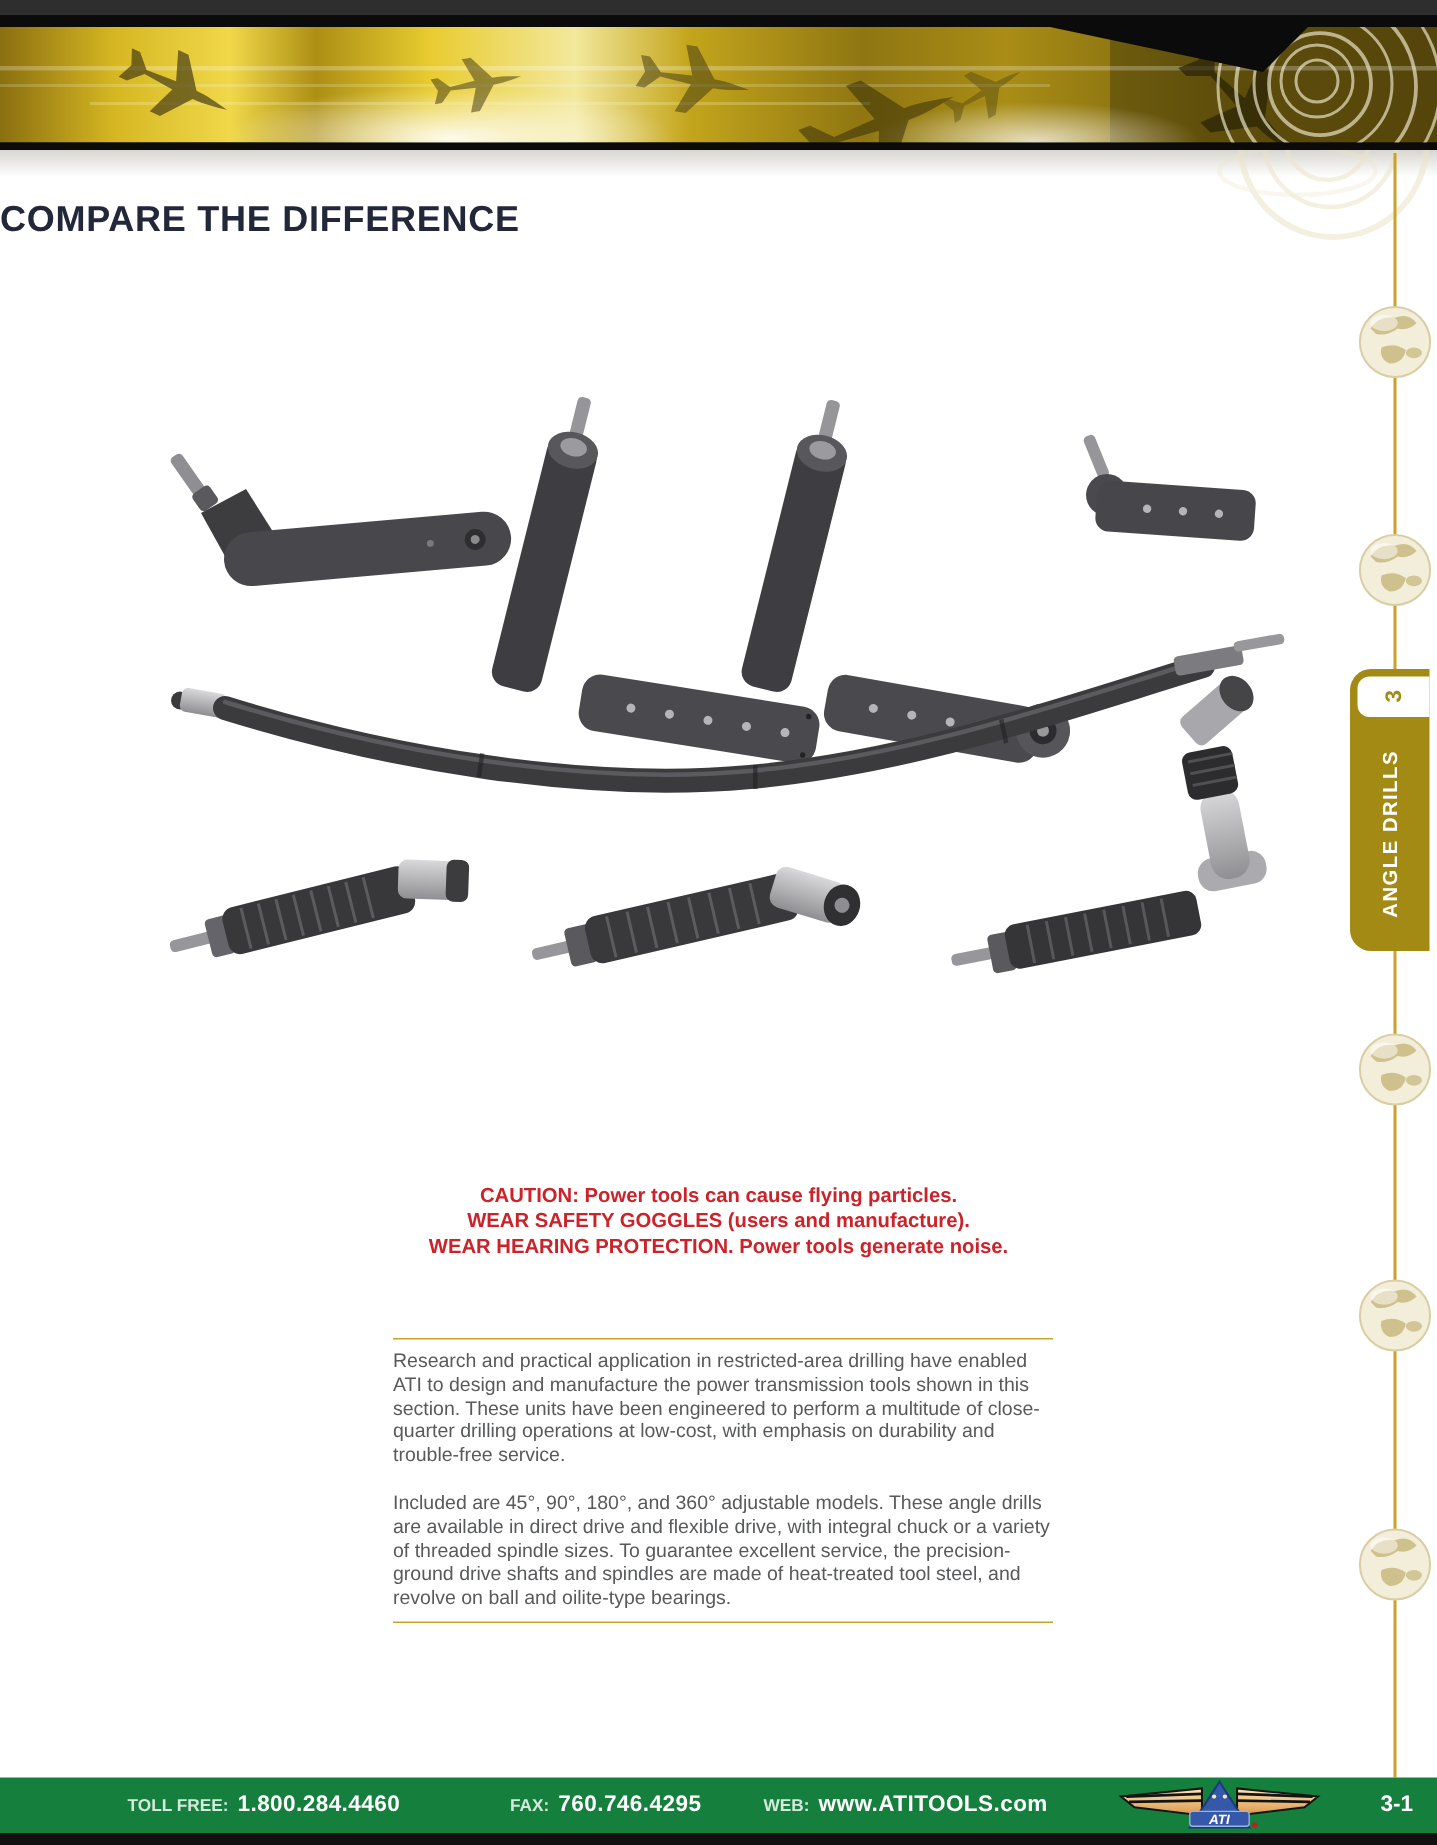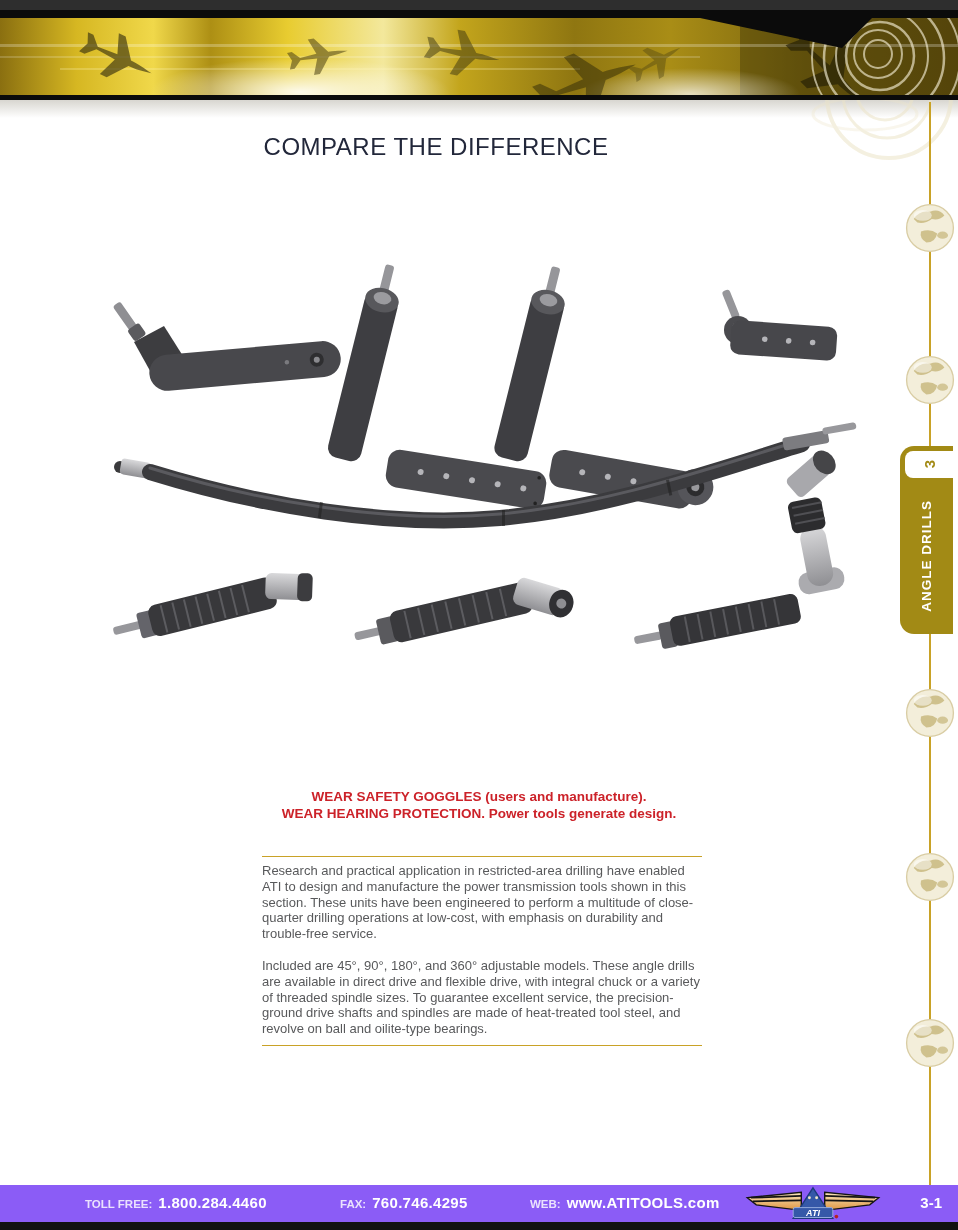--- a/index.html
+++ b/index.html
@@ -7,22 +7,22 @@
         font-family:"Liberation Sans",sans-serif;}
 
   
   .banner{position:absolute;left:0;top:0;width:958px;height:100px;background:#0b0b0b;}
   .banner svg{display:block;}
   .banner-fade{position:absolute;left:0;top:100px;width:958px;height:18px;
                background:linear-gradient(#d8d6d0,#ffffff);}
   .swirl-below{position:absolute;left:795px;top:100px;width:163px;height:75px;pointer-events:none;}
 
   
-  .title{position:absolute;left:0;top:133px;width:872px;margin:0;text-align:center;
-         font-size:24px;font-weight:normal;letter-spacing:.5px;color:#22273a;}
+  .title{position:absolute;left:0;top:133px;width:872px;margin:0;
+         font-size:24px;font-weight:bold;letter-spacing:.5px;color:#22273a;}
 
   
   .products{position:absolute;left:70px;top:180px;width:800px;height:500px;}
 
   
   .rail-line{position:absolute;left:929px;top:102px;width:2px;height:1083px;background:#c9a227;}
   .globe{position:absolute;left:903px;width:54px;height:54px;}
   .g1{top:201px}.g2{top:353px}.g3{top:686px}.g4{top:850px}.g5{top:1016px}
 
   .tab{position:absolute;left:900px;top:446px;width:53px;height:188px;background:#a28a15;
@@ -33,30 +33,30 @@
                 font-size:15px;font-weight:bold;color:#a28a15;}
   .tab-label{flex:1;display:flex;align-items:center;justify-content:center;}
   .tab-label span{writing-mode:vertical-rl;transform:rotate(180deg);white-space:nowrap;
                   font-size:13.5px;font-weight:bold;letter-spacing:1px;color:#ffffff;}
 
   
   .caution{position:absolute;left:0;top:788px;width:958px;text-align:center;
            color:#cc2229;font-size:13.5px;font-weight:bold;line-height:17px;}
 
   
-  .copy{position:absolute;left:262px;top:856px;width:440px;color:#58595b;
+  .copy{position:absolute;left:262px;top:892px;width:440px;color:#58595b;
         font-size:13px;line-height:15.8px;}
   .copy p{margin:0 0 16px 0;}
   .rule{border:none;border-top:1px solid #c9a227;margin:0 0 6px 0;}
   .rule.bottom{margin:-8px 0 0 0;}
 
   
-  .footer{position:absolute;left:0;top:1185px;width:958px;height:37px;background:#8b5cf6;}
+  .footer{position:absolute;left:0;top:1185px;width:958px;height:37px;background:#15803d;}
   .f-item{position:absolute;top:9px;white-space:nowrap;}
-  .f-toll{left:85px}.f-fax{left:340px}.f-web{left:530px}
+  .f-toll{left:85px}.f-fax{left:340px}.f-web{left:509px}
   .f-label{font-size:11.5px;font-weight:600;color:rgba(255,255,255,.82);margin-right:6px;}
   .f-num{font-size:15px;font-weight:800;color:#ffffff;letter-spacing:.3px;}
   .f-logo{position:absolute;left:738px;top:1px;}
   .f-page{position:absolute;right:16px;top:9px;font-size:15px;font-weight:800;color:#ffffff;margin-left:16px;}
   .bottom-bar{position:absolute;left:0;top:1222px;width:958px;height:8px;background:#111111;}
 </style>
 </head>
 <body>
 
 <div class="page">
@@ -325,22 +325,23 @@
   <div class="tab">
     <div class="tab-num">
       <span>3</span>
     </div>
     <div class="tab-label">
       <span>ANGLE DRILLS</span>
     </div>
   </div>
 
   <div class="caution">
+    <div>CAUTION: Power tools can cause flying particles.</div>
     <div>WEAR SAFETY GOGGLES (users and manufacture).</div>
-    <div>WEAR HEARING PROTECTION. Power tools generate design.</div>
+    <div>WEAR HEARING PROTECTION. Power tools generate noise.</div>
   </div>
 
   <div class="copy">
     <hr class="rule top">
     <p>Research and practical application in restricted-area drilling have enabled ATI to design and manufacture the power transmission tools shown in this section. These units have been engineered to perform a multitude of close-quarter drilling operations at low-cost, with emphasis on durability and trouble-free service.</p>
     <p>Included are 45°, 90°, 180°, and 360° adjustable models. These angle drills are available in direct drive and flexible drive, with integral chuck or a variety of threaded spindle sizes. To guarantee excellent service, the precision-ground drive shafts and spindles are made of heat-treated tool steel, and revolve on ball and oilite-type bearings.</p>
     <hr class="rule bottom">
   </div>
 
   <footer class="footer">

